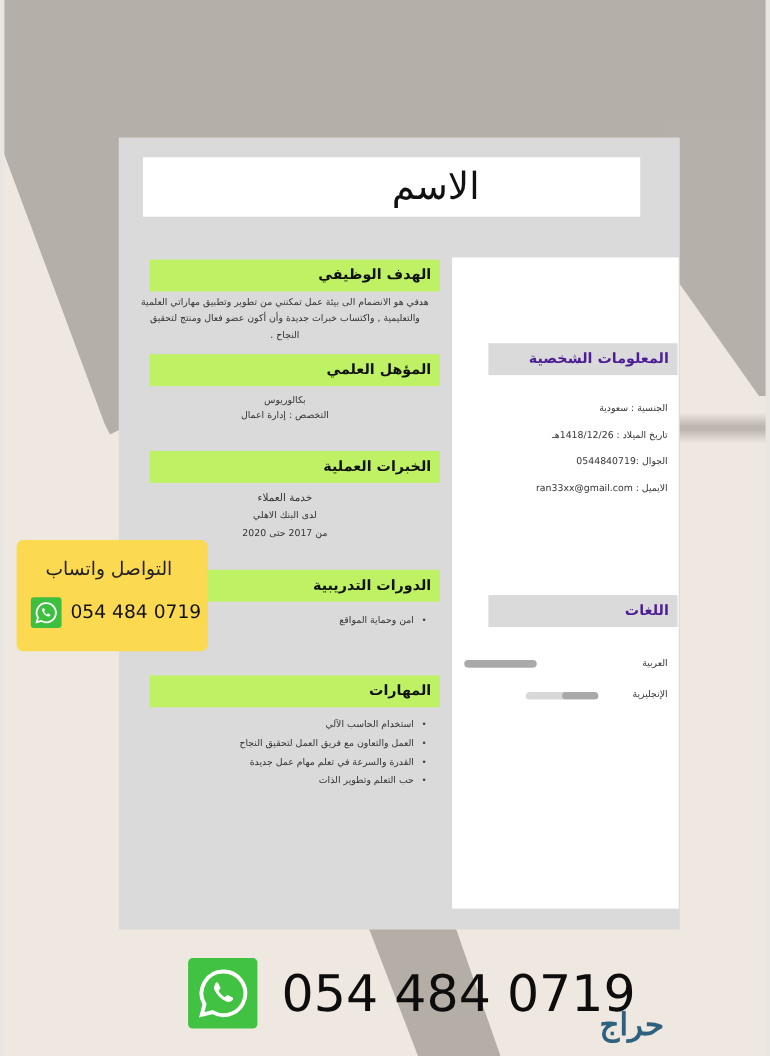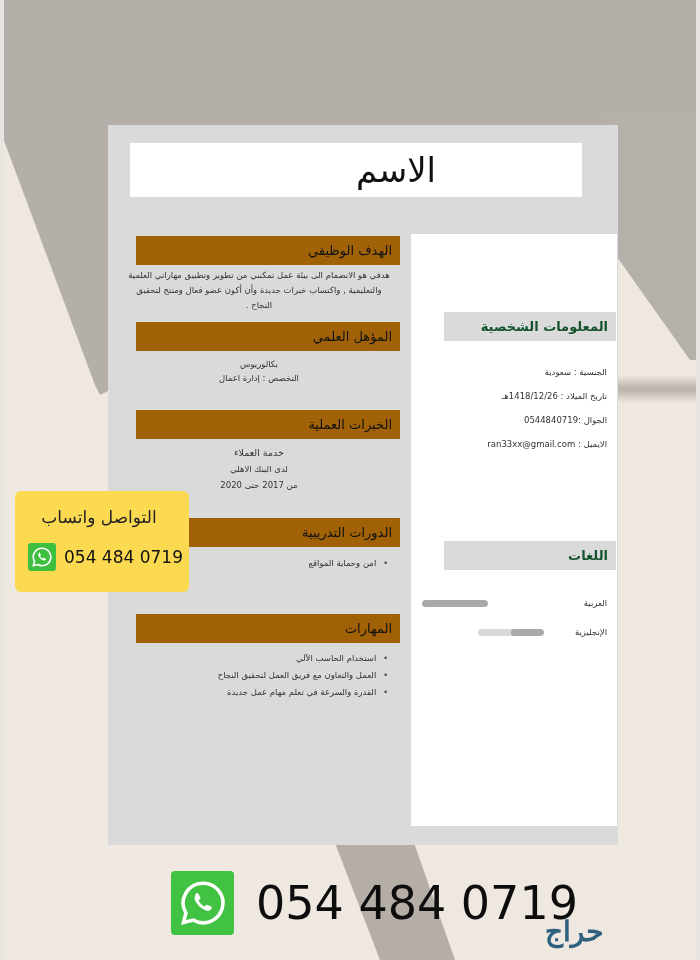--- a/index.html
+++ b/index.html
@@ -51,21 +51,21 @@
     font-family: "DejaVu Sans", sans-serif;
     transform: translateX(40px);
   }
   .right-col {
     position: absolute; right: 1px; top: 109px; width: 206px; height: 592px;
     background: #fff;
   }
   .rc-header {
     position: absolute; left: 33px; width: 172px; height: 29px;
     background: #dadada;
-    font-weight: bold; font-size: 13px; color: #14532d;
+    font-weight: bold; font-size: 13px; color: #4c1d95;
     padding-right: 8px; display: flex; align-items: center;
   }
   .rc-info {
     position: absolute; right: 10px; font-size: 8.5px; color: #333;
     white-space: nowrap;
   }
   .lang-row {
     position: absolute; right: 10px; width: 185px; height: 14px;
     display: flex; align-items: center; justify-content: flex-start;
     font-size: 8.5px; color: #333;
@@ -74,22 +74,22 @@
   .lang-bar {
     width: 66px; height: 7px; border-radius: 4px; background: #d8d8d8;
     margin-right: 8px; position: relative; overflow: hidden;
   }
   .lang-bar .fill {
     position: absolute; left: 0; top: 0; height: 100%; background: #a9a9a9; border-radius: 4px;
   }
 
   .lc-header {
     position: absolute; right: 218px; width: 264px; height: 29px;
-    background: #a16207;
-    font-weight: normal; font-size: 13px; color: #111;
+    background: #bef264;
+    font-weight: bold; font-size: 13px; color: #111;
     padding-right: 8px; display: flex; align-items: center;
   }
   .lc-text {
     position: absolute; right: 228px; width: 262px;
     font-size: 8.5px; color: #333; line-height: 15px; text-align: center;
   }
   .lc-list {
     position: absolute; right: 230px; width: 262px;
     font-size: 8.5px; color: #333; list-style: none; text-align: right;
   }
@@ -185,20 +185,21 @@
   <div class="lc-header" style="top:393px;">الدورات التدريبية</div>
   <ul class="lc-list" style="top:430px;">
     <li>امن وحماية المواقع</li>
   </ul>
 
   <div class="lc-header" style="top:489px;">المهارات</div>
   <ul class="lc-list" style="top:525px;">
     <li>استخدام الحاسب الآلي</li>
     <li>العمل والتعاون مع فريق العمل لتحقيق النجاح</li>
     <li>القدرة والسرعة في تعلم مهام عمل جديدة</li>
+    <li>حب التعلم وتطوير الذات</li>
   </ul>
 </div>
 
 <div class="sticky-inner"></div>
 <div class="sticky-title">التواصل واتساب</div>
 <div class="sticky-phone-row">
   <div class="wa-icon-small">
     <svg width="22" height="22" viewBox="0 0 24 24">
       <path d="M12 2.5a9.5 9.5 0 0 0-8.2 14.3L2.6 21.4l4.7-1.2A9.5 9.5 0 1 0 12 2.5z" fill="none" stroke="#fff" stroke-width="1.8"></path>
       <path d="M8.6 7.6c.3-.5.9-.5 1.2 0l.9 1.8c.1.3 0 .6-.2.8l-.6.6c.5 1.2 1.6 2.3 2.8 2.9l.6-.6c.2-.2.5-.3.8-.2l1.8.8c.4.2.5.8.1 1.2-.7.9-1.8 1.1-2.9.6-2.2-1-4-2.8-5-5-.4-1 .1-2.2.5-2.9z" fill="#fff"></path>

